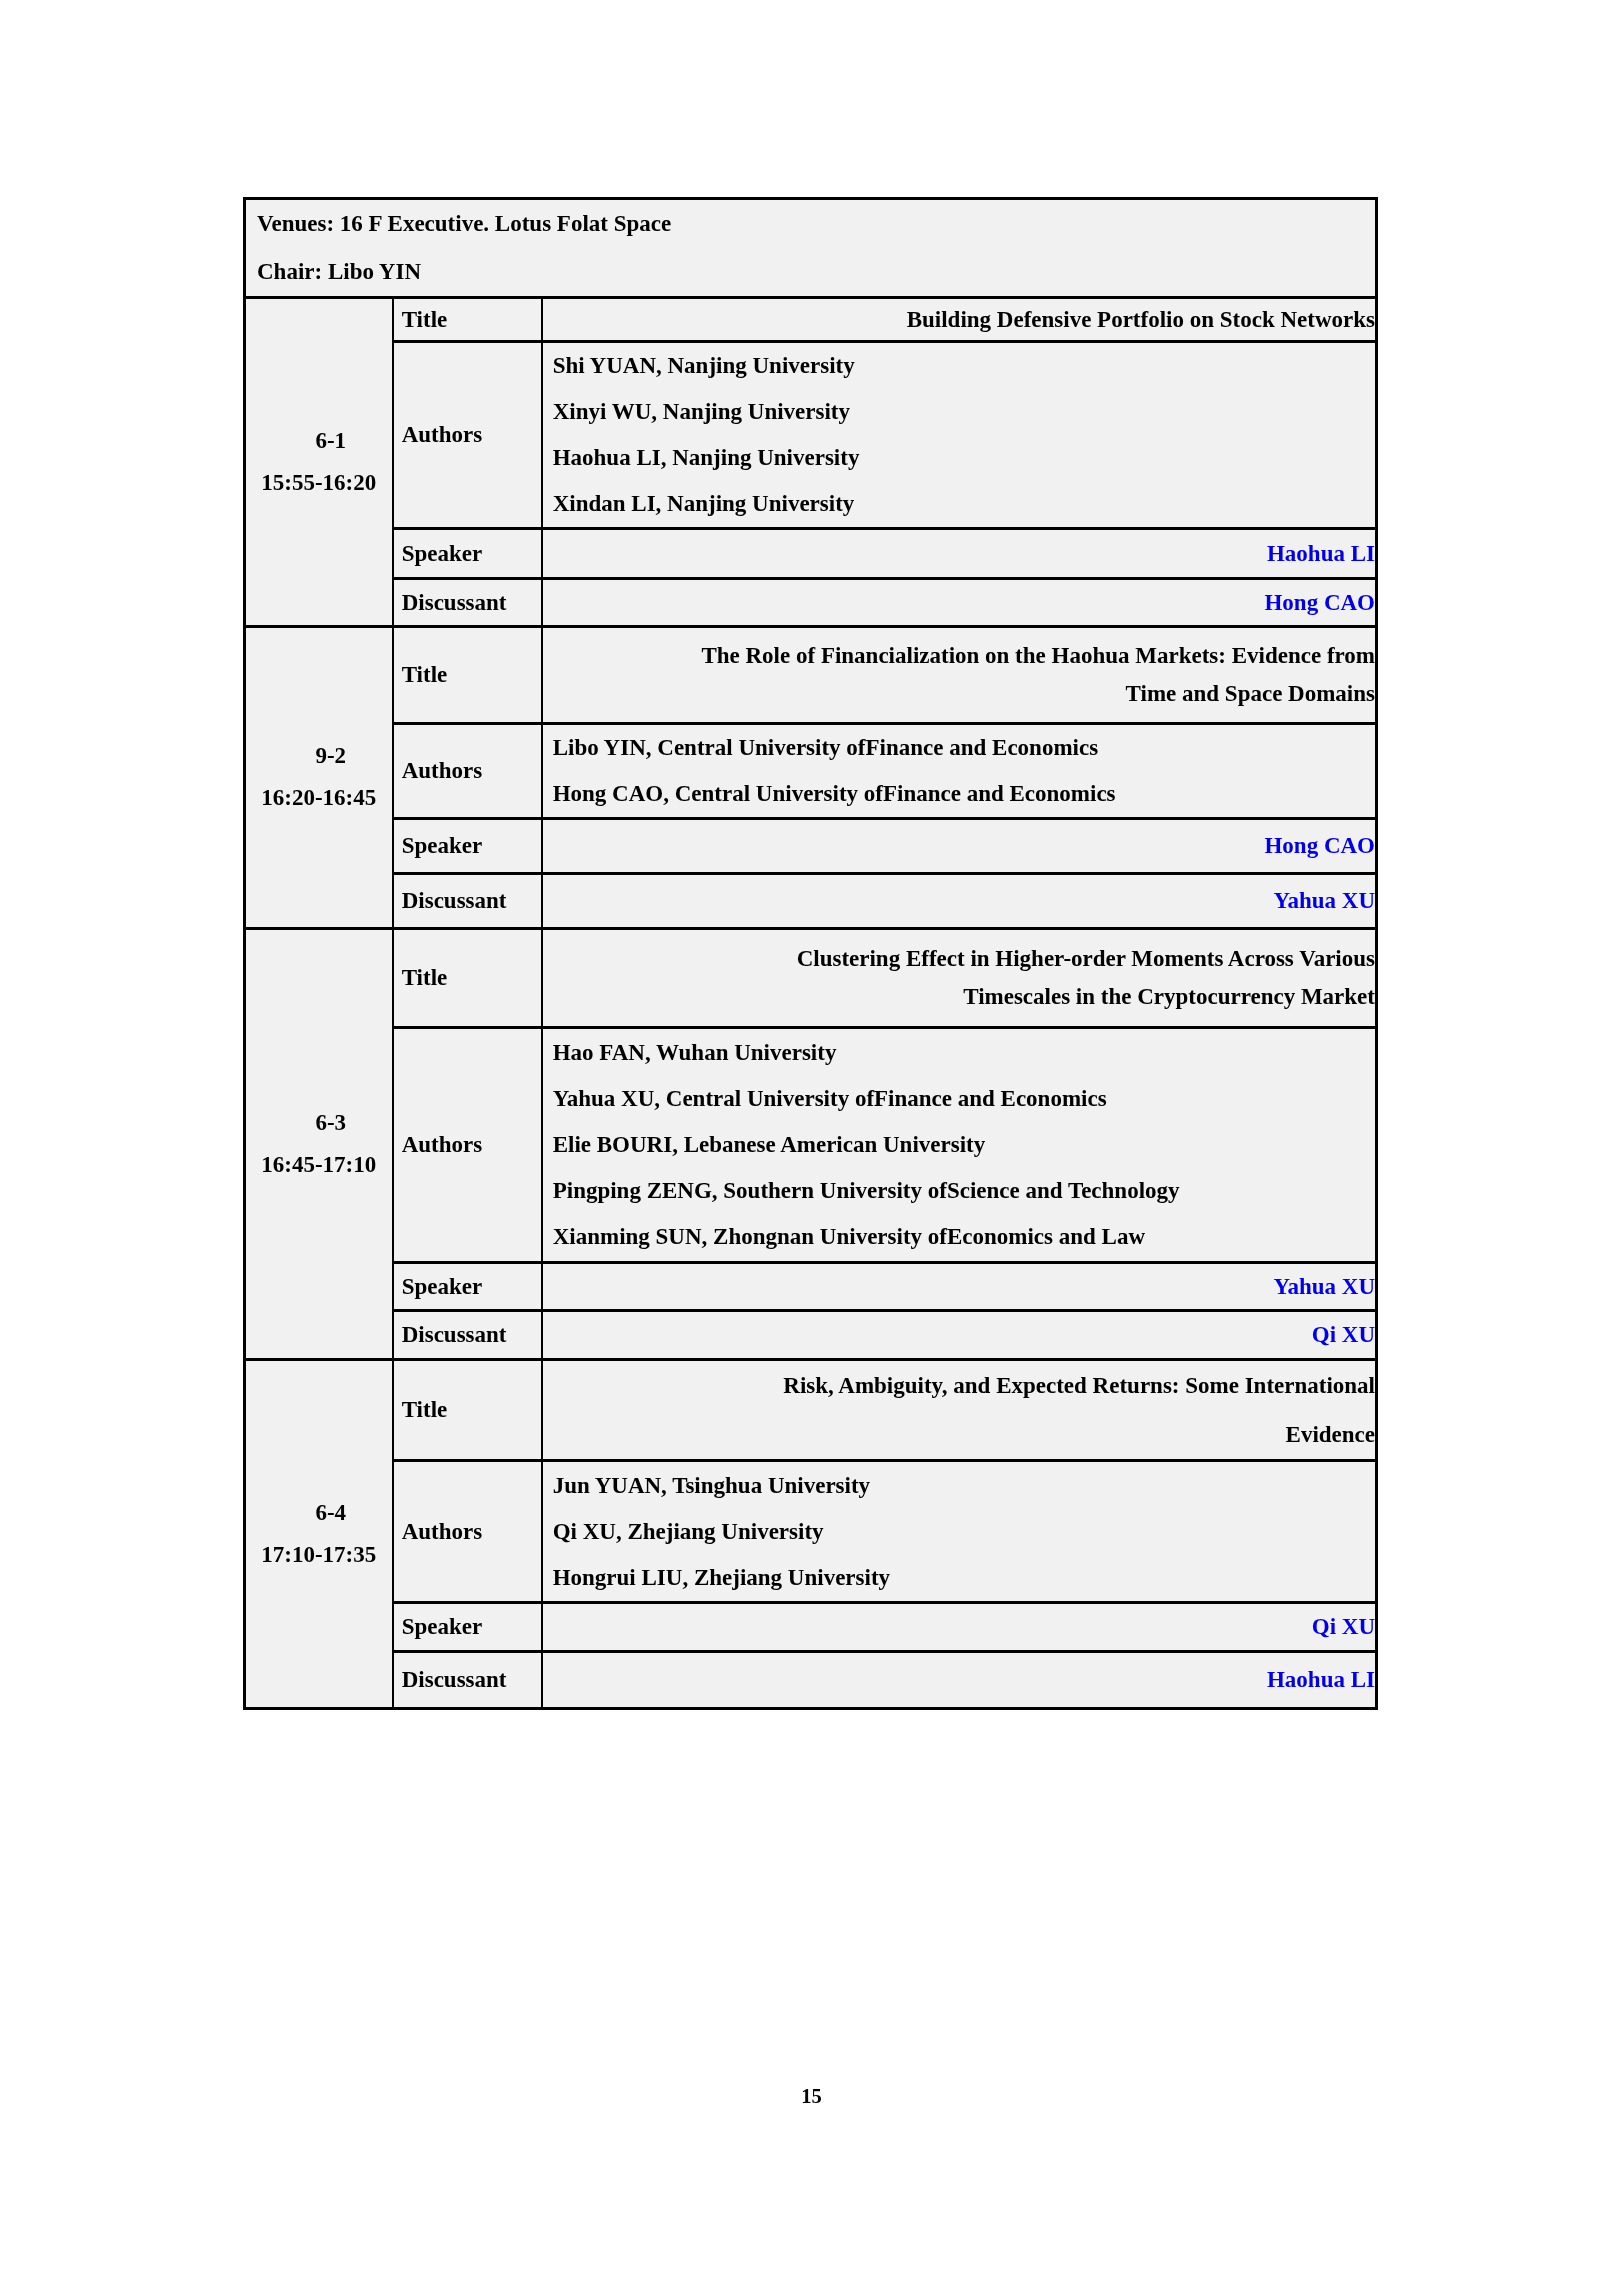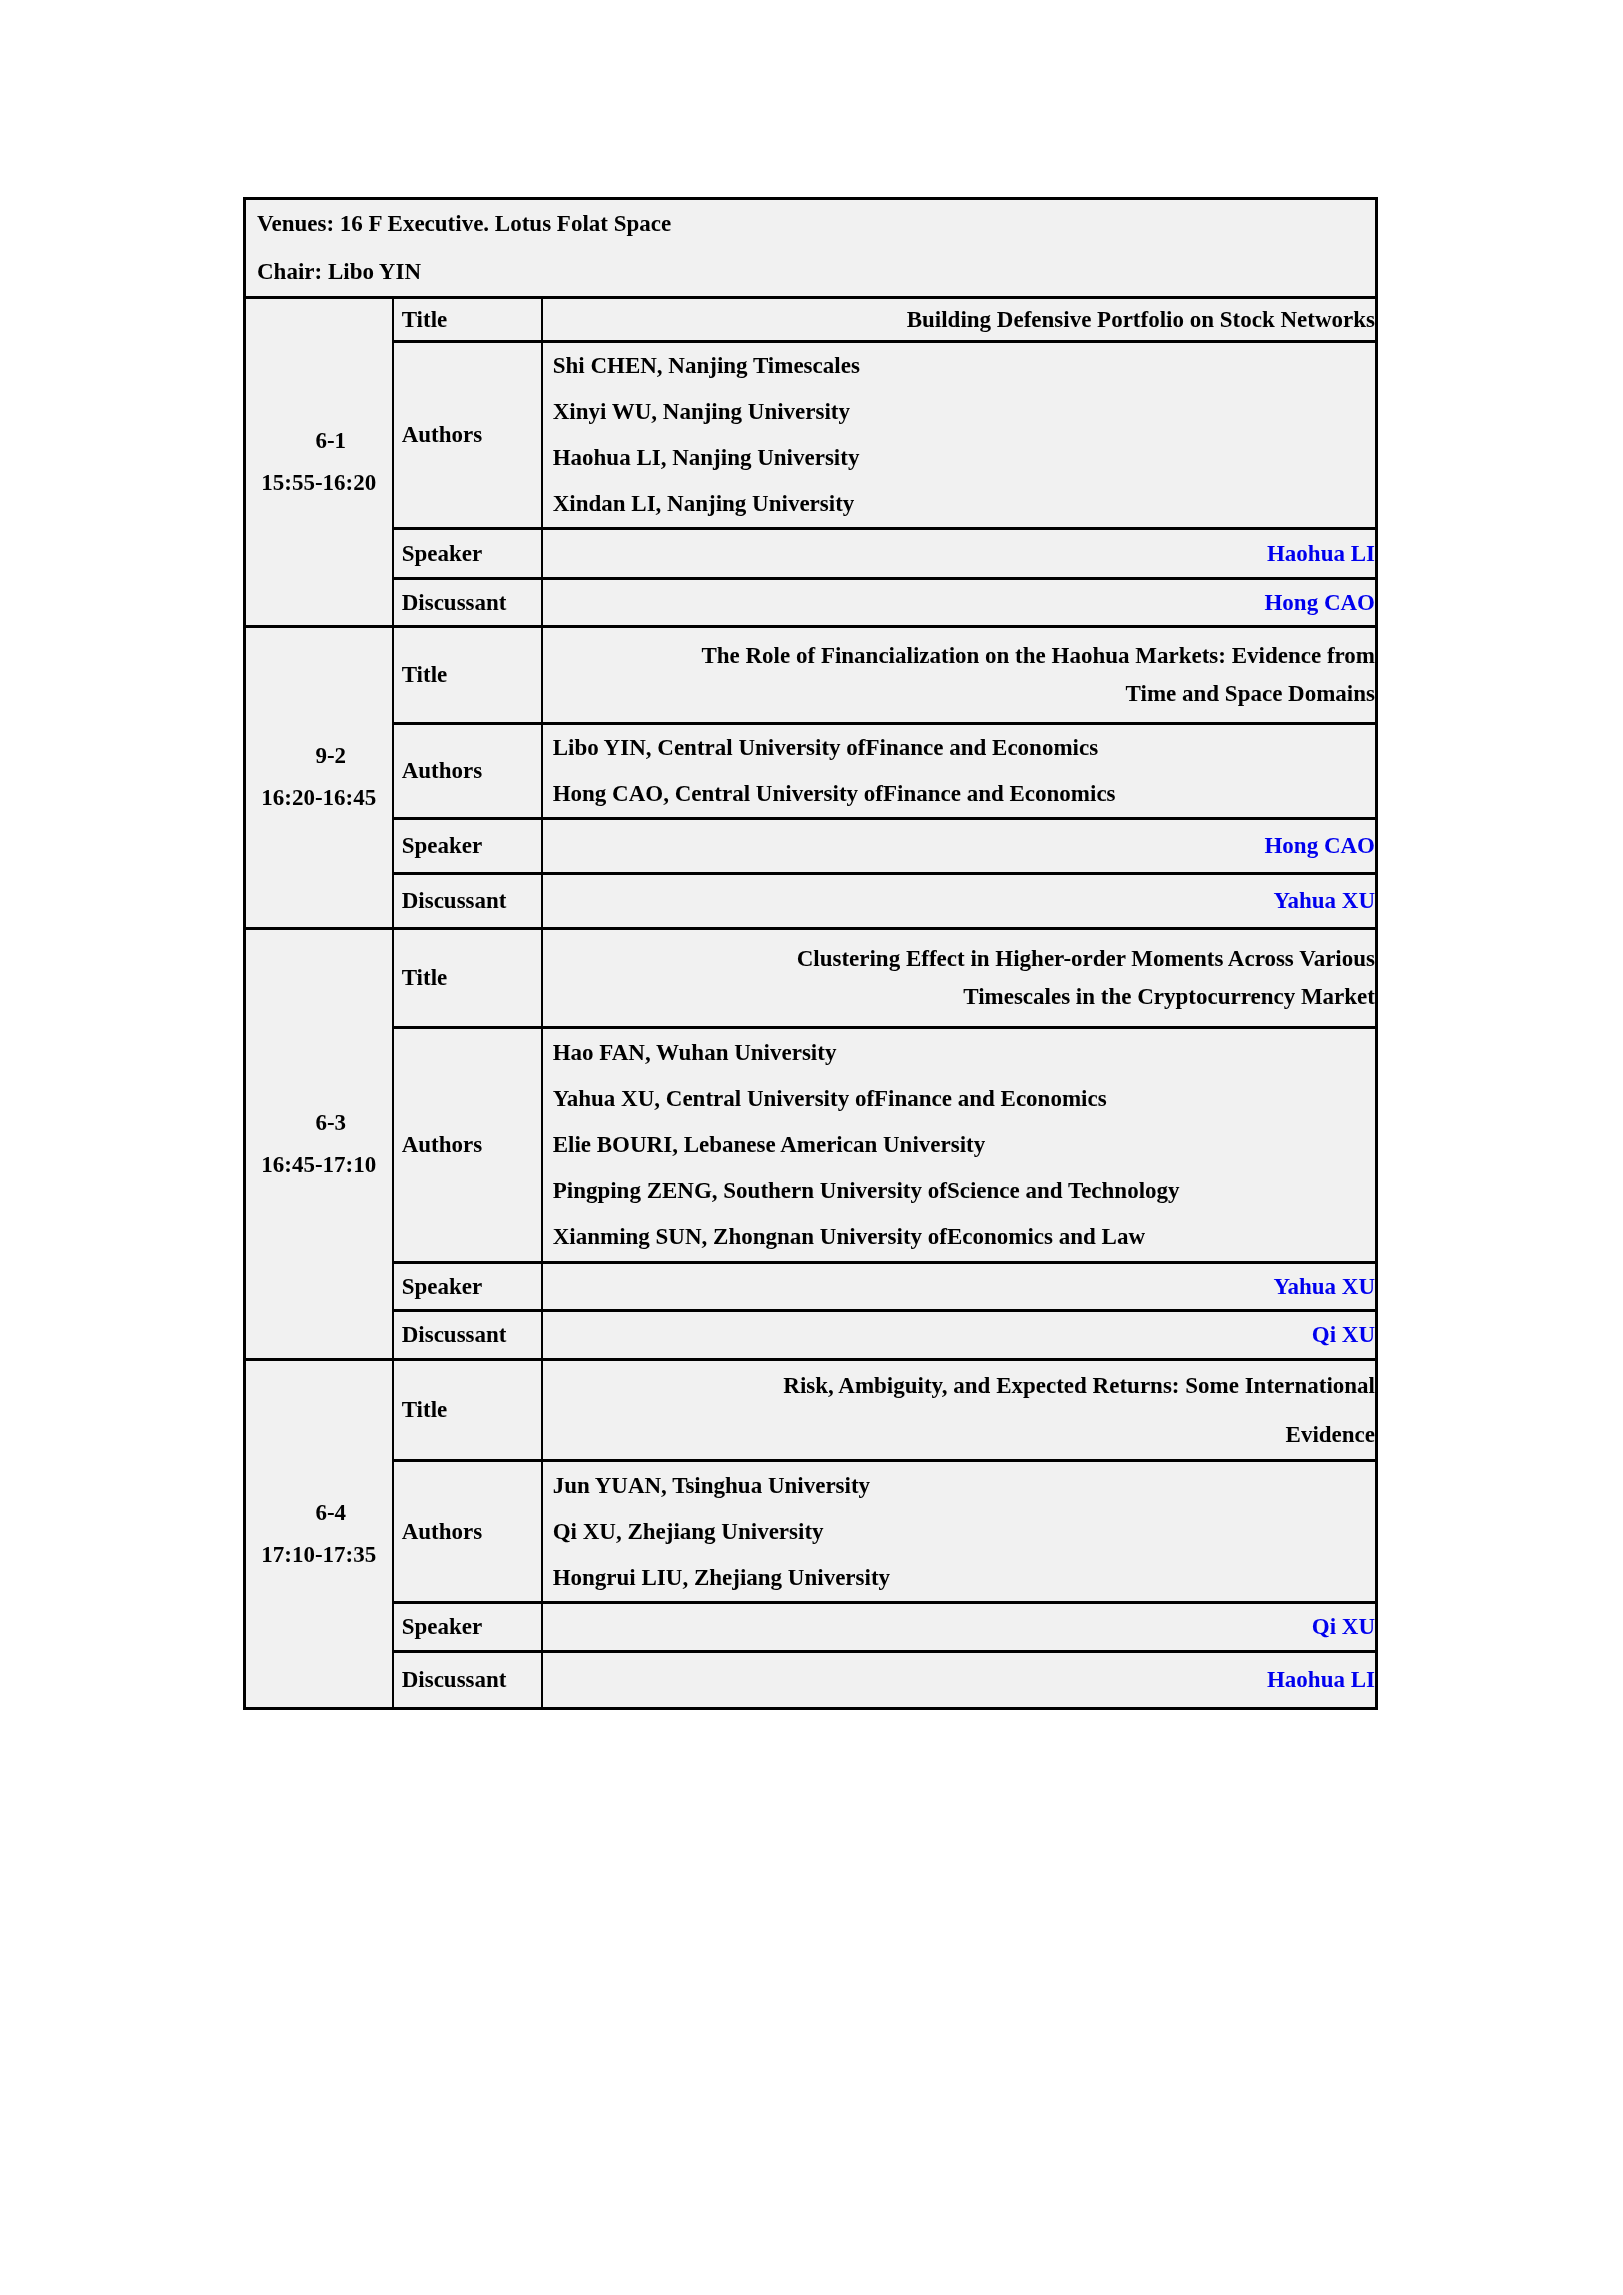--- a/index.html
+++ b/index.html
@@ -83,21 +83,21 @@
         <div class="stime">15:55-16:20</div>
       </td>
       <td class="labelcell">Title</td>
       <td class="contentcell titlecell single">
         <div class="line">Building Defensive Portfolio on Stock Networks</div>
       </td>
     </tr>
     <tr class="r-a1">
       <td class="labelcell">Authors</td>
       <td class="contentcell authorscell">
-        <div class="line">Shi CHEN, Nanjing Timescales</div>
+        <div class="line">Shi YUAN, Nanjing University</div>
         <div class="line">Xinyi WU, Nanjing University</div>
         <div class="line">Haohua LI, Nanjing University</div>
         <div class="line">Xindan LI, Nanjing University</div>
       </td>
     </tr>
     <tr class="r-sp1">
       <td class="labelcell">Speaker</td>
       <td class="contentcell blue" style="color: rgb(0, 0, 238);">Haohua LI</td>
     </tr>
     <tr class="r-d1">
@@ -185,14 +185,15 @@
       <td class="labelcell">Speaker</td>
       <td class="contentcell blue" style="color: rgb(0, 0, 238);">Qi XU</td>
     </tr>
     <tr class="r-d4">
       <td class="labelcell">Discussant</td>
       <td class="contentcell blue" style="color: rgb(0, 0, 238);">Haohua LI</td>
     </tr>
   </tbody>
     </table>
 
+  <div class="pagenum">15</div>
 </div>
 
 
 </body></html>

